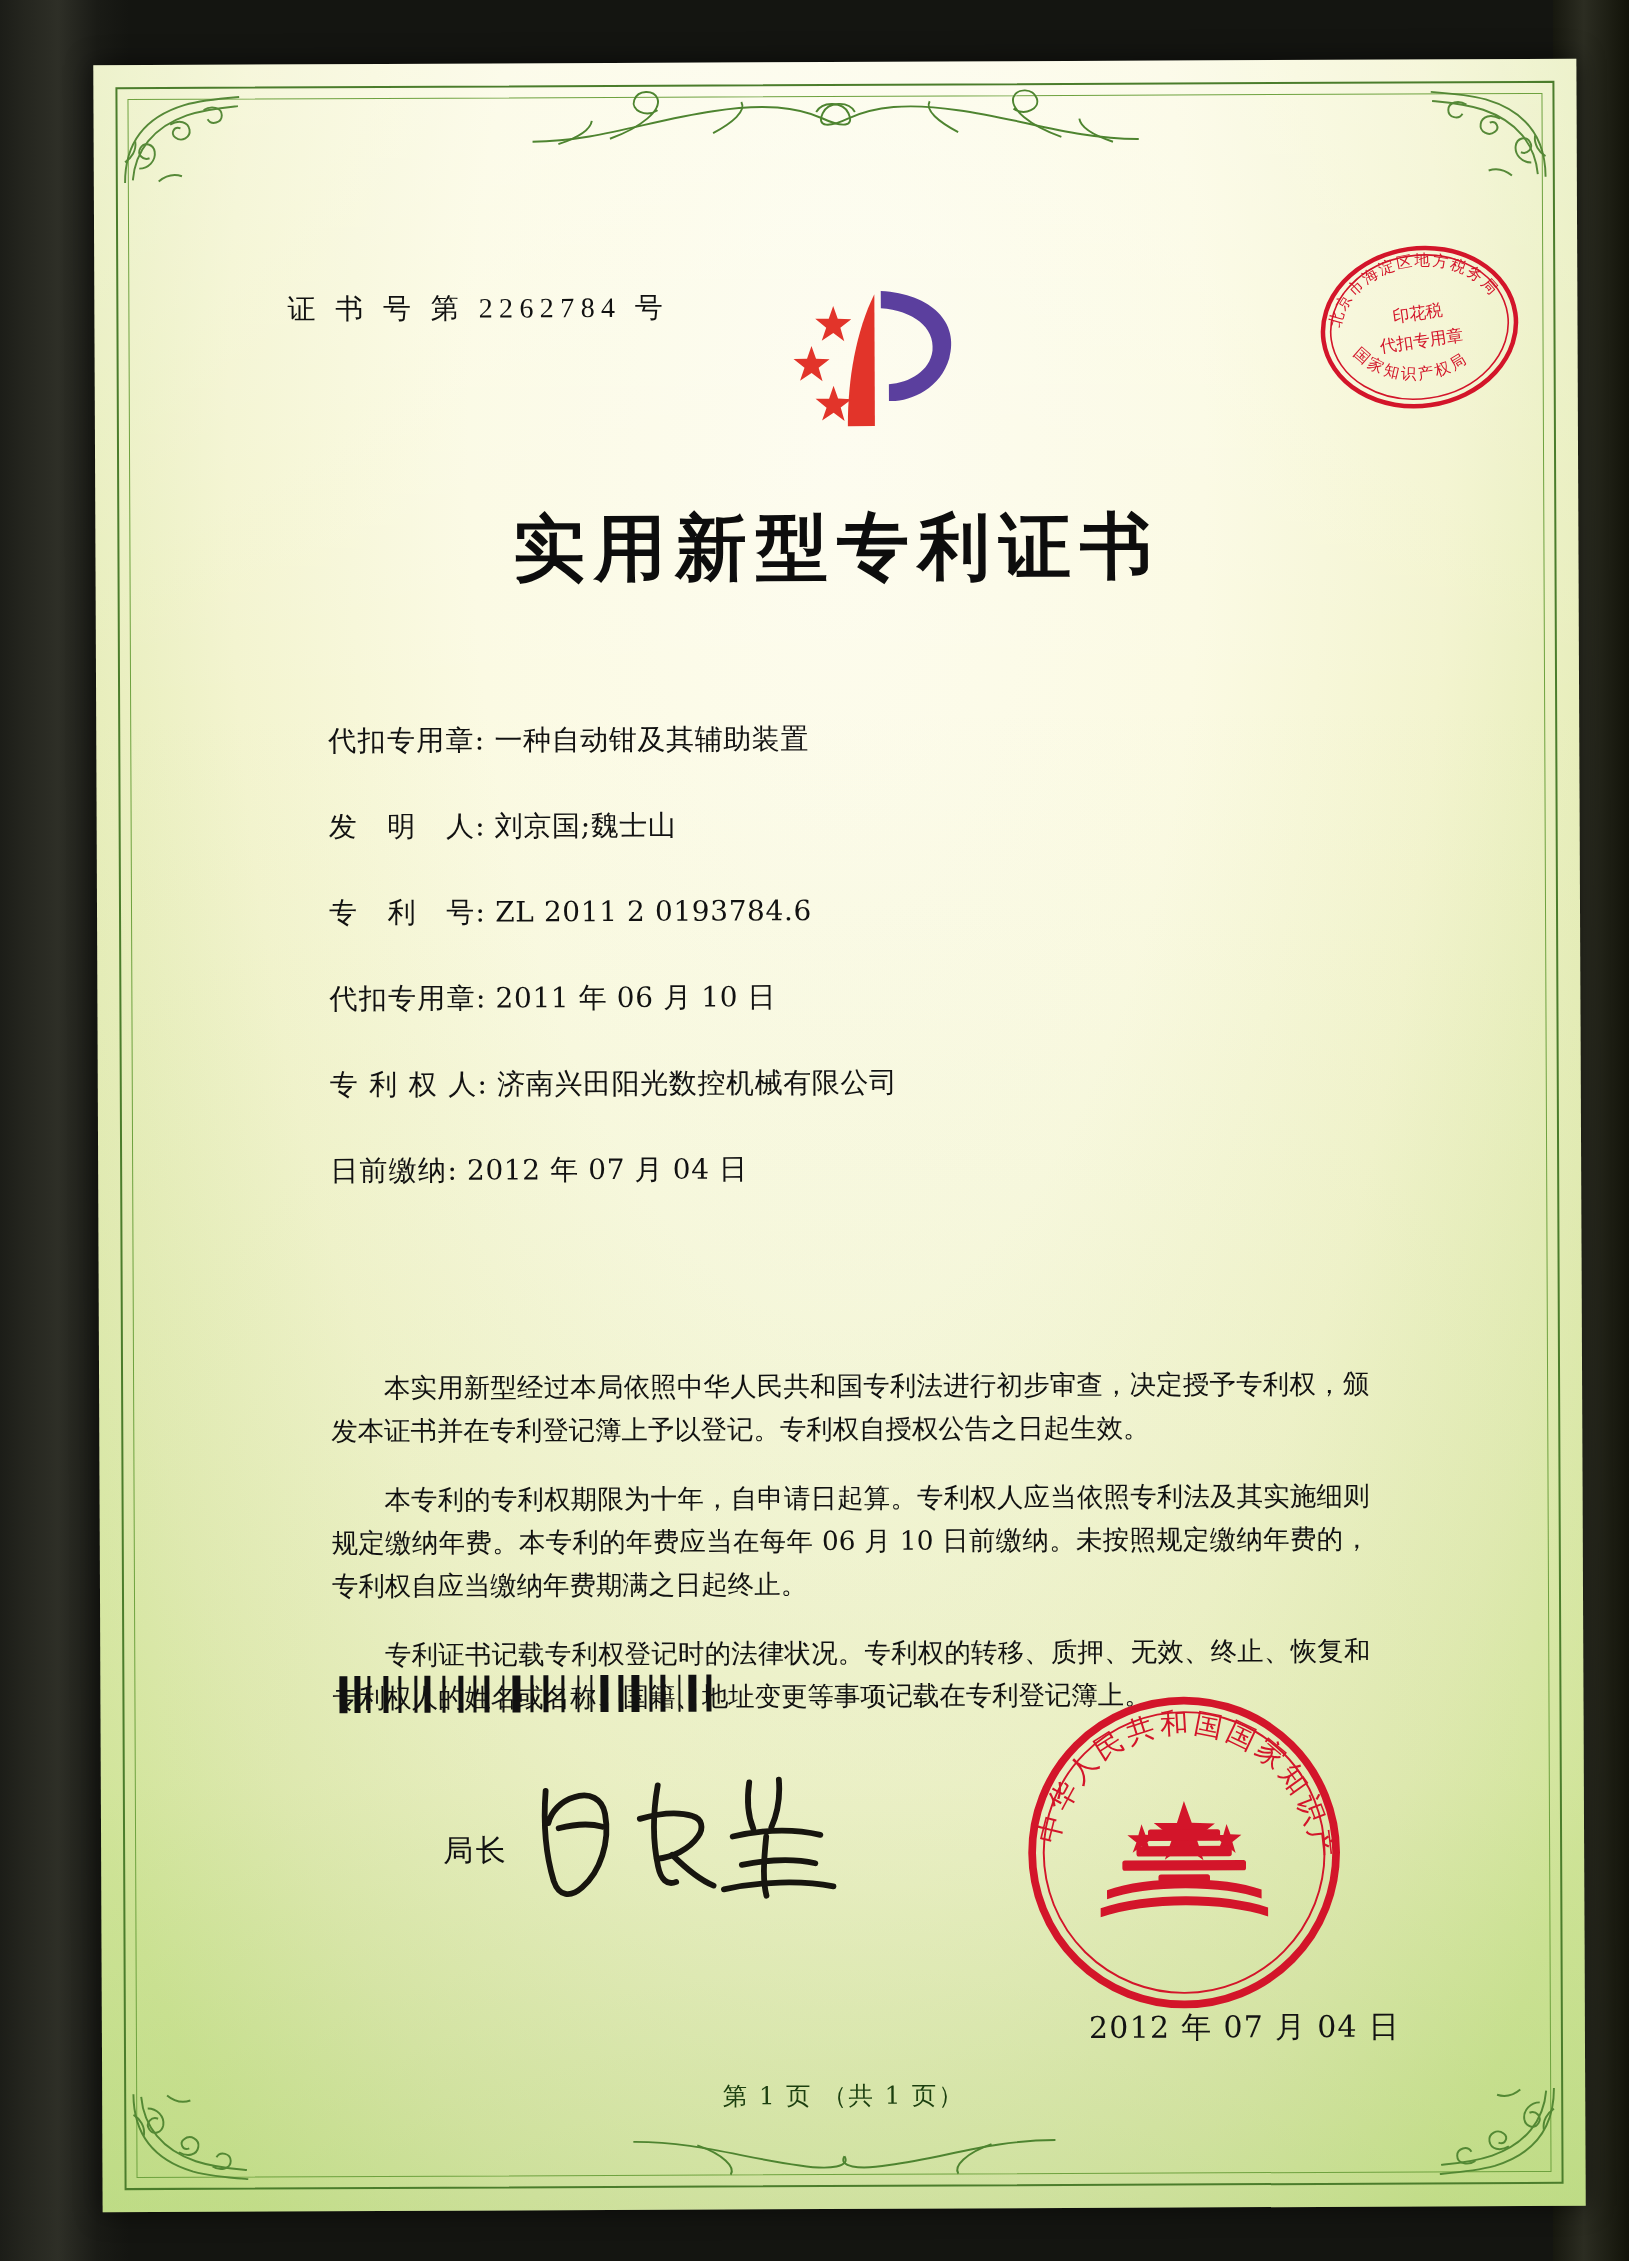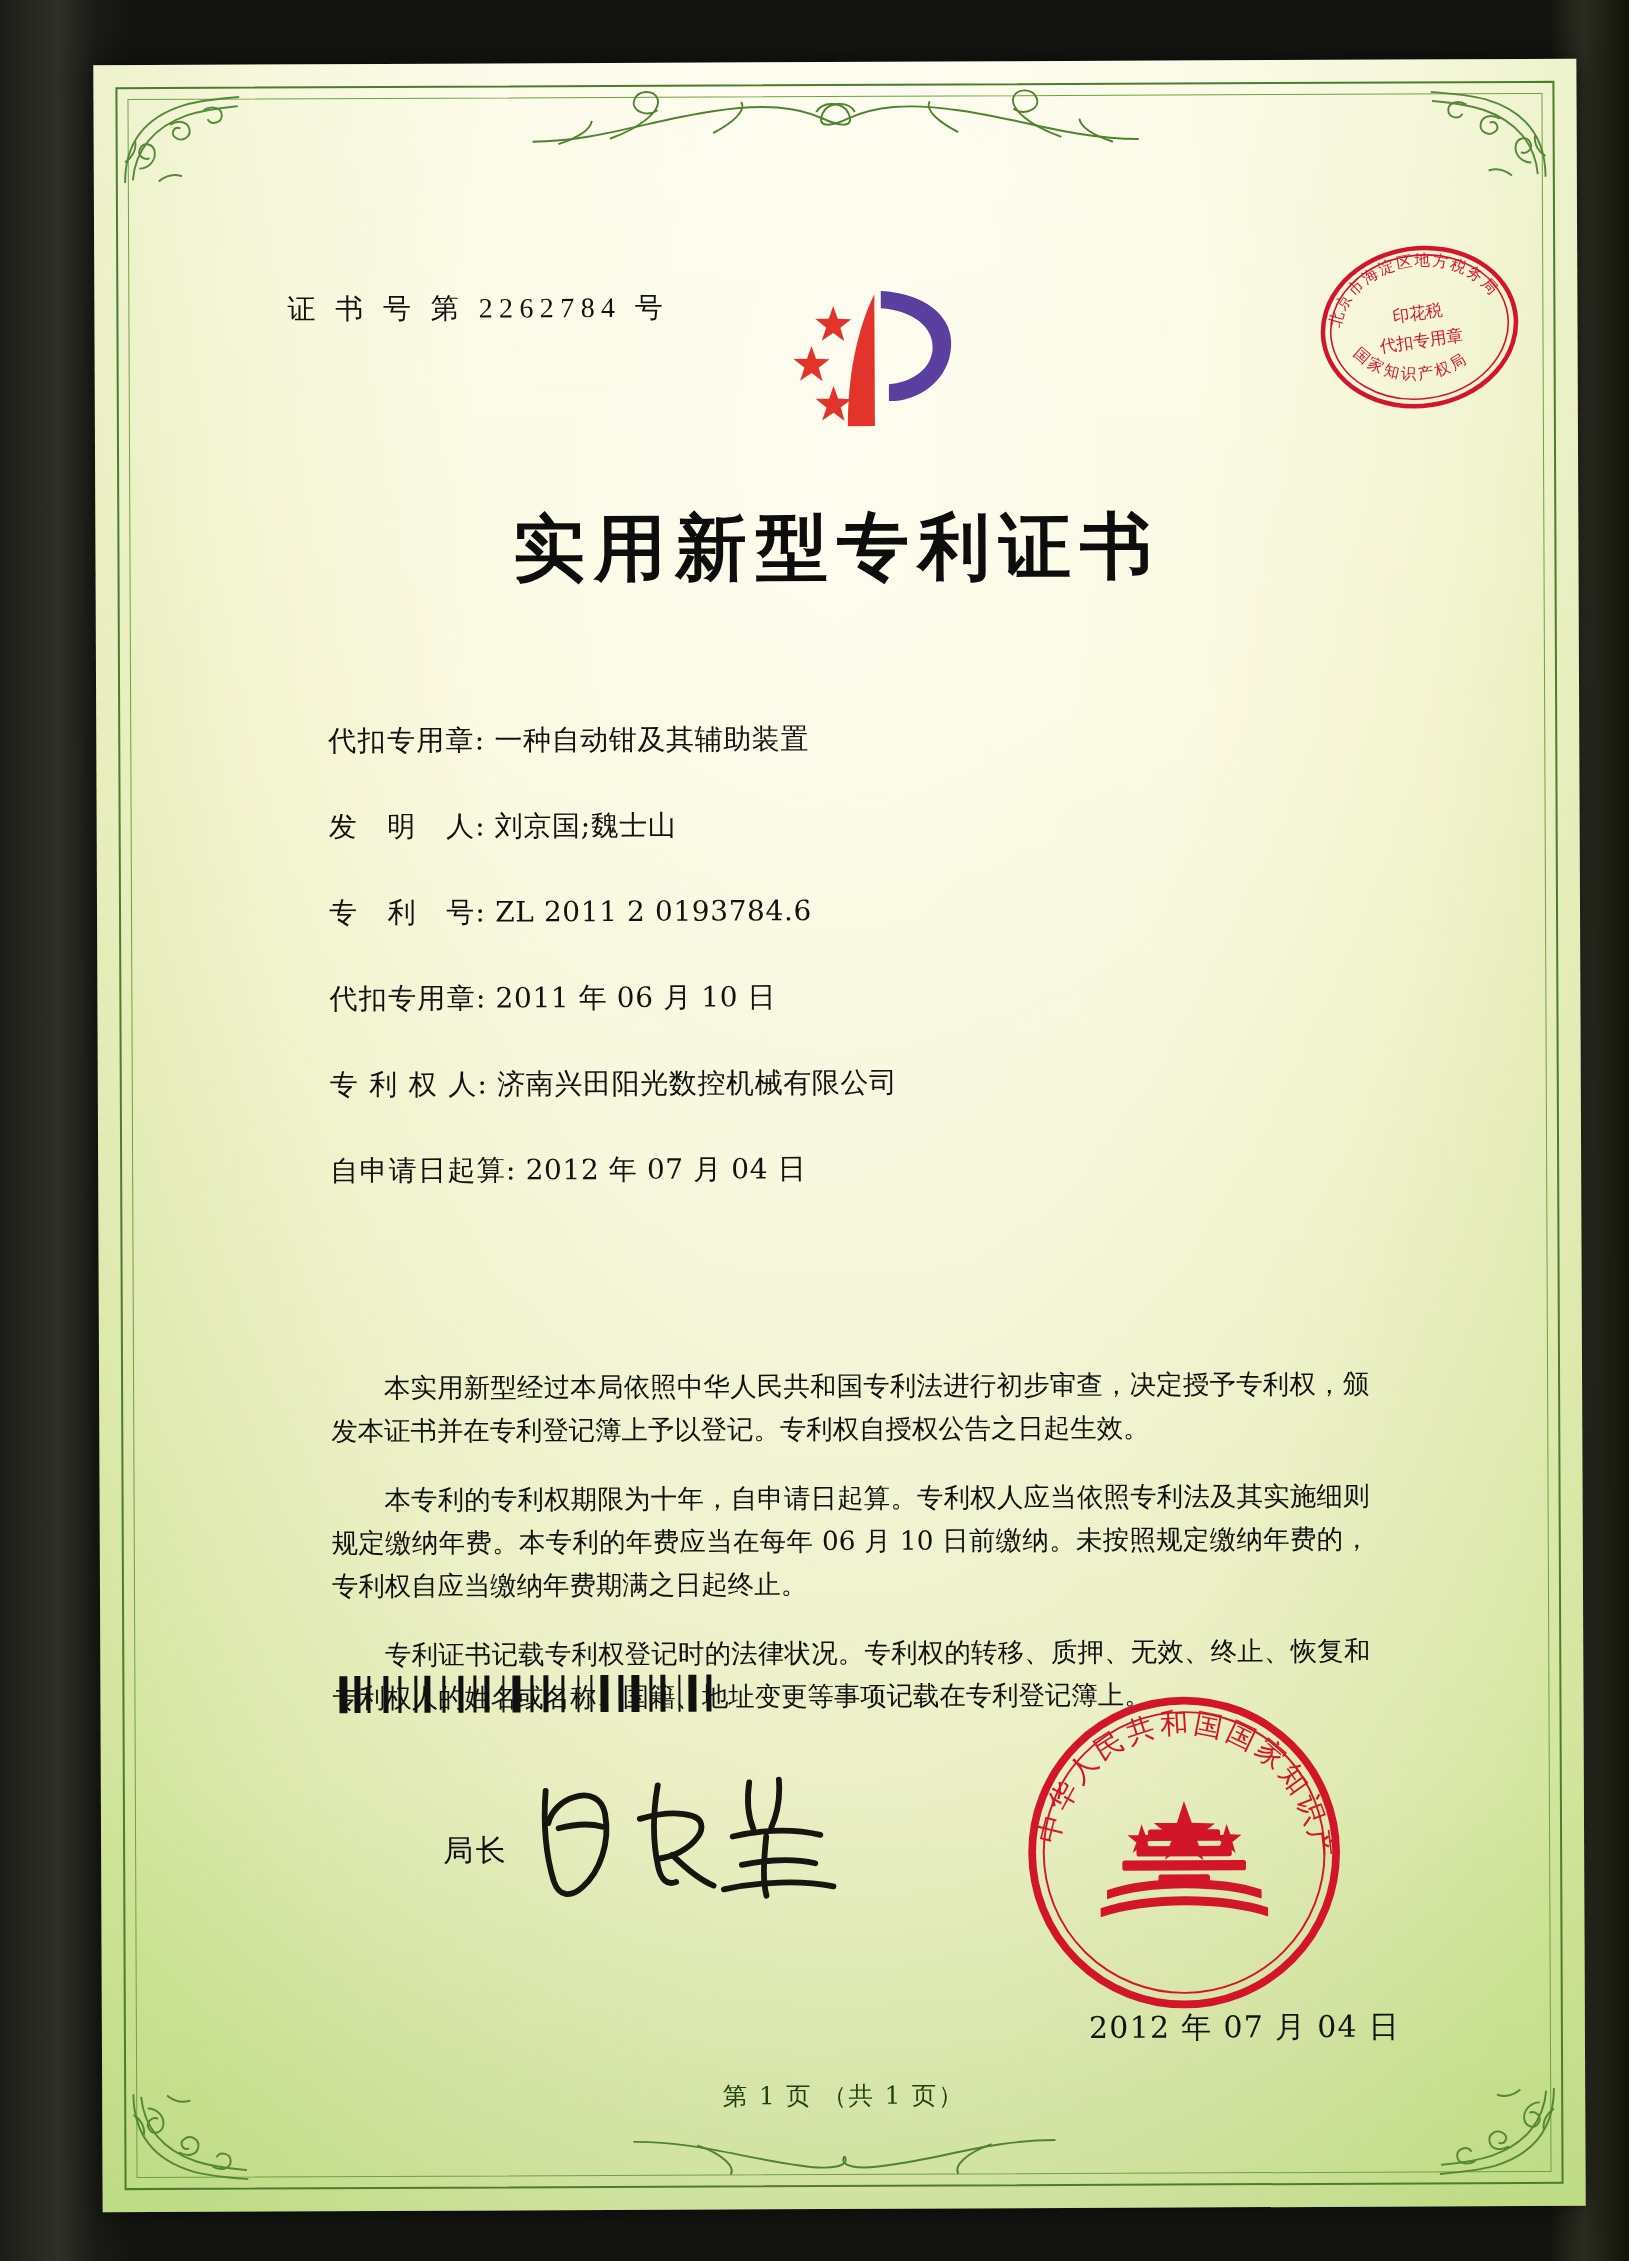--- a/index.html
+++ b/index.html
@@ -249,21 +249,21 @@
       </div>
       <div class="field">
         <span class="lbl">代扣专用章:</span>
         <span class="val">2011 年 06 月 10 日</span>
       </div>
       <div class="field">
         <span class="lbl">专 利 权 人:</span>
         <span class="val">济南兴田阳光数控机械有限公司</span>
       </div>
       <div class="field">
-        <span class="lbl">自申请日起算:</span>
+        <span class="lbl">日前缴纳:</span>
         <span class="val">2012 年 07 月 04 日</span>
       </div>
     </div>
 
     <div class="paras">
       <p class="para">本实用新型经过本局依照中华人民共和国专利法进行初步审查，决定授予专利权，颁发本证书并在专利登记簿上予以登记。专利权自授权公告之日起生效。</p>
       <p class="para">本专利的专利权期限为十年，自申请日起算。专利权人应当依照专利法及其实施细则规定缴纳年费。本专利的年费应当在每年 06 月 10 日前缴纳。未按照规定缴纳年费的，专利权自应当缴纳年费期满之日起终止。</p>
       <p class="para">专利证书记载专利权登记时的法律状况。专利权的转移、质押、无效、终止、恢复和专利权人的姓名或名称、国籍、地址变更等事项记载在专利登记簿上。</p>
     </div>
 

